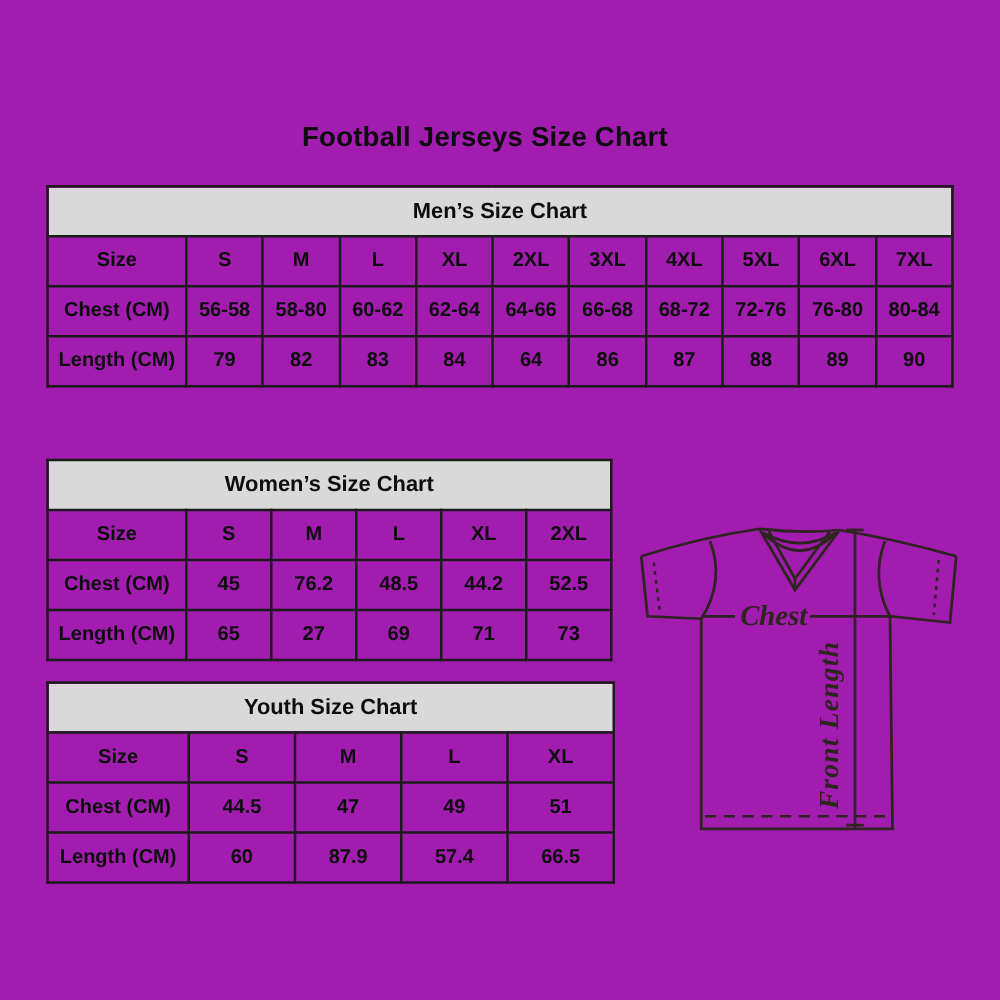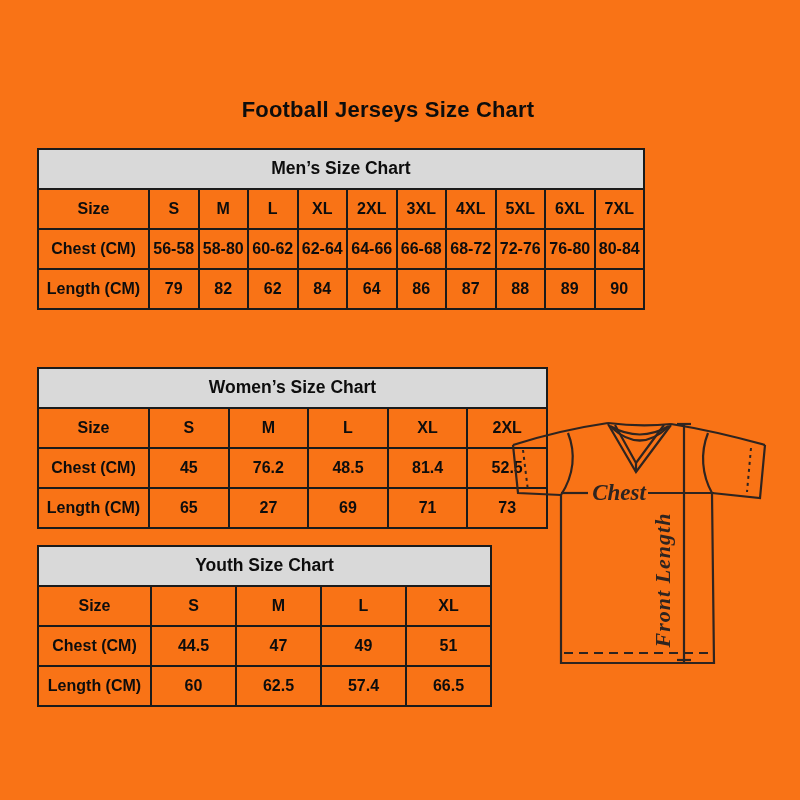--- a/index.html
+++ b/index.html
@@ -1,22 +1,22 @@
 <!DOCTYPE html>
 <html><head>
 <meta charset="utf-8">
 <style>
   html,body{margin:0;padding:0;background:#ffffff;}
-  .page{position:relative;width:800px;height:800px;background:#f97316;overflow:hidden;
+  .page{position:relative;width:800px;height:800px;background:#a21caf;overflow:hidden;
         font-family:"Liberation Sans", sans-serif;}
   .title{position:absolute;top:97px;left:0;width:776px;text-align:center;
          font-size:22px;font-weight:bold;color:#0d0d0d;letter-spacing:0.2px;}
   .tbl-wrap{position:absolute;}
-  .tbl-wrap.mens{left:37px;top:148px;width:608px;}
-  .tbl-wrap.womens{left:37px;top:367px;width:511px;}
+  .tbl-wrap.mens{left:37px;top:148px;width:726px;}
+  .tbl-wrap.womens{left:37px;top:367px;width:453px;}
   .tbl-wrap.youth{left:37px;top:545px;width:455px;}
   table.size-table{border-collapse:collapse;table-layout:fixed;width:100%;}
   table.size-table td,table.size-table th{
       border:2px solid #1b1b1b;text-align:center;vertical-align:middle;
       font-weight:bold;font-size:16px;color:#0d0d0d;padding:0;overflow:hidden;
       height:38px;line-height:1.1;}
   table.size-table th.tbl-title{background:#d9d9d9;font-size:17.5px;}
   .tbl-wrap.mens col:first-child{width:111px;}
   .tbl-wrap.womens col:first-child{width:111px;}
   .tbl-wrap.youth col:first-child{width:113px;}
@@ -75,21 +75,21 @@
             <td>66-68</td>
             <td>68-72</td>
             <td>72-76</td>
             <td>76-80</td>
             <td>80-84</td>
           </tr>
           <tr>
             <td>Length (CM)</td>
             <td>79</td>
             <td>82</td>
-            <td>62</td>
+            <td>83</td>
             <td>84</td>
             <td>64</td>
             <td>86</td>
             <td>87</td>
             <td>88</td>
             <td>89</td>
             <td>90</td>
           </tr>
         </tbody>
       </table>
@@ -114,21 +114,21 @@
             <td>M</td>
             <td>L</td>
             <td>XL</td>
             <td>2XL</td>
           </tr>
           <tr>
             <td>Chest (CM)</td>
             <td>45</td>
             <td>76.2</td>
             <td>48.5</td>
-            <td>81.4</td>
+            <td>44.2</td>
             <td>52.5</td>
           </tr>
           <tr>
             <td>Length (CM)</td>
             <td>65</td>
             <td>27</td>
             <td>69</td>
             <td>71</td>
             <td>73</td>
           </tr>
@@ -158,21 +158,21 @@
           <tr>
             <td>Chest (CM)</td>
             <td>44.5</td>
             <td>47</td>
             <td>49</td>
             <td>51</td>
           </tr>
           <tr>
             <td>Length (CM)</td>
             <td>60</td>
-            <td>62.5</td>
+            <td>87.9</td>
             <td>57.4</td>
             <td>66.5</td>
           </tr>
         </tbody>
       </table>
     </div>
 
   <svg class="jersey" viewBox="0 0 290 270">
 
     <path d="M23,40 Q70,25 118,18"></path>

